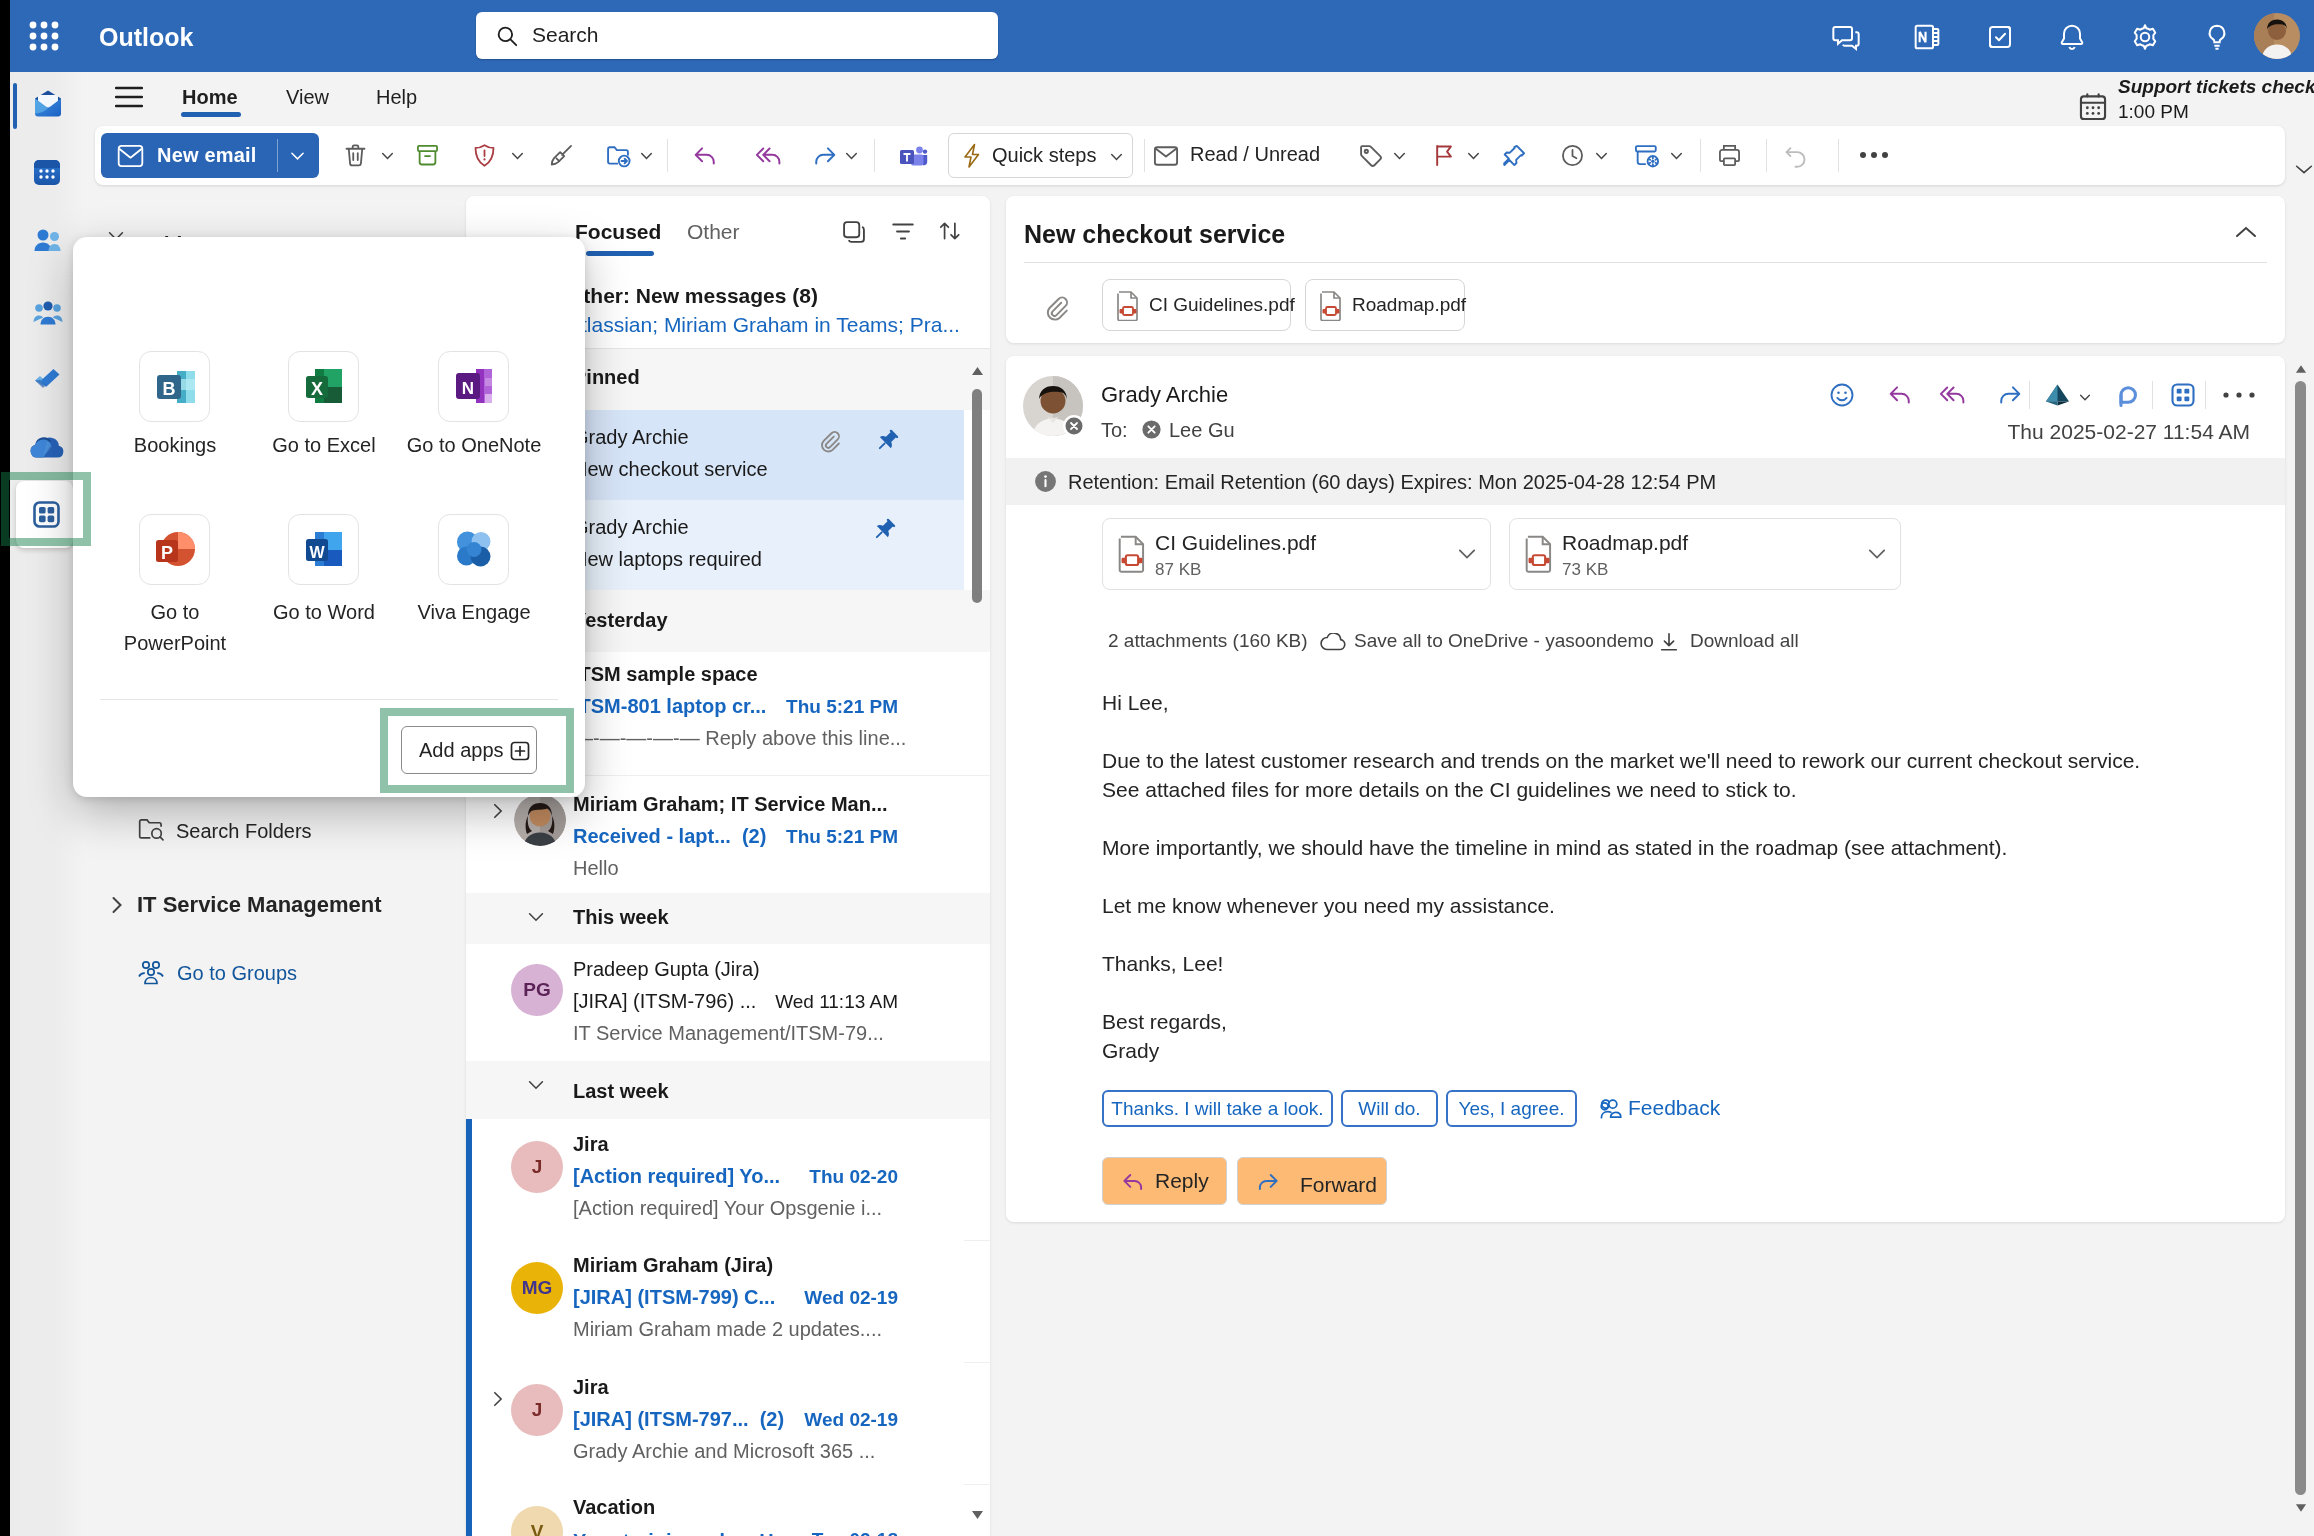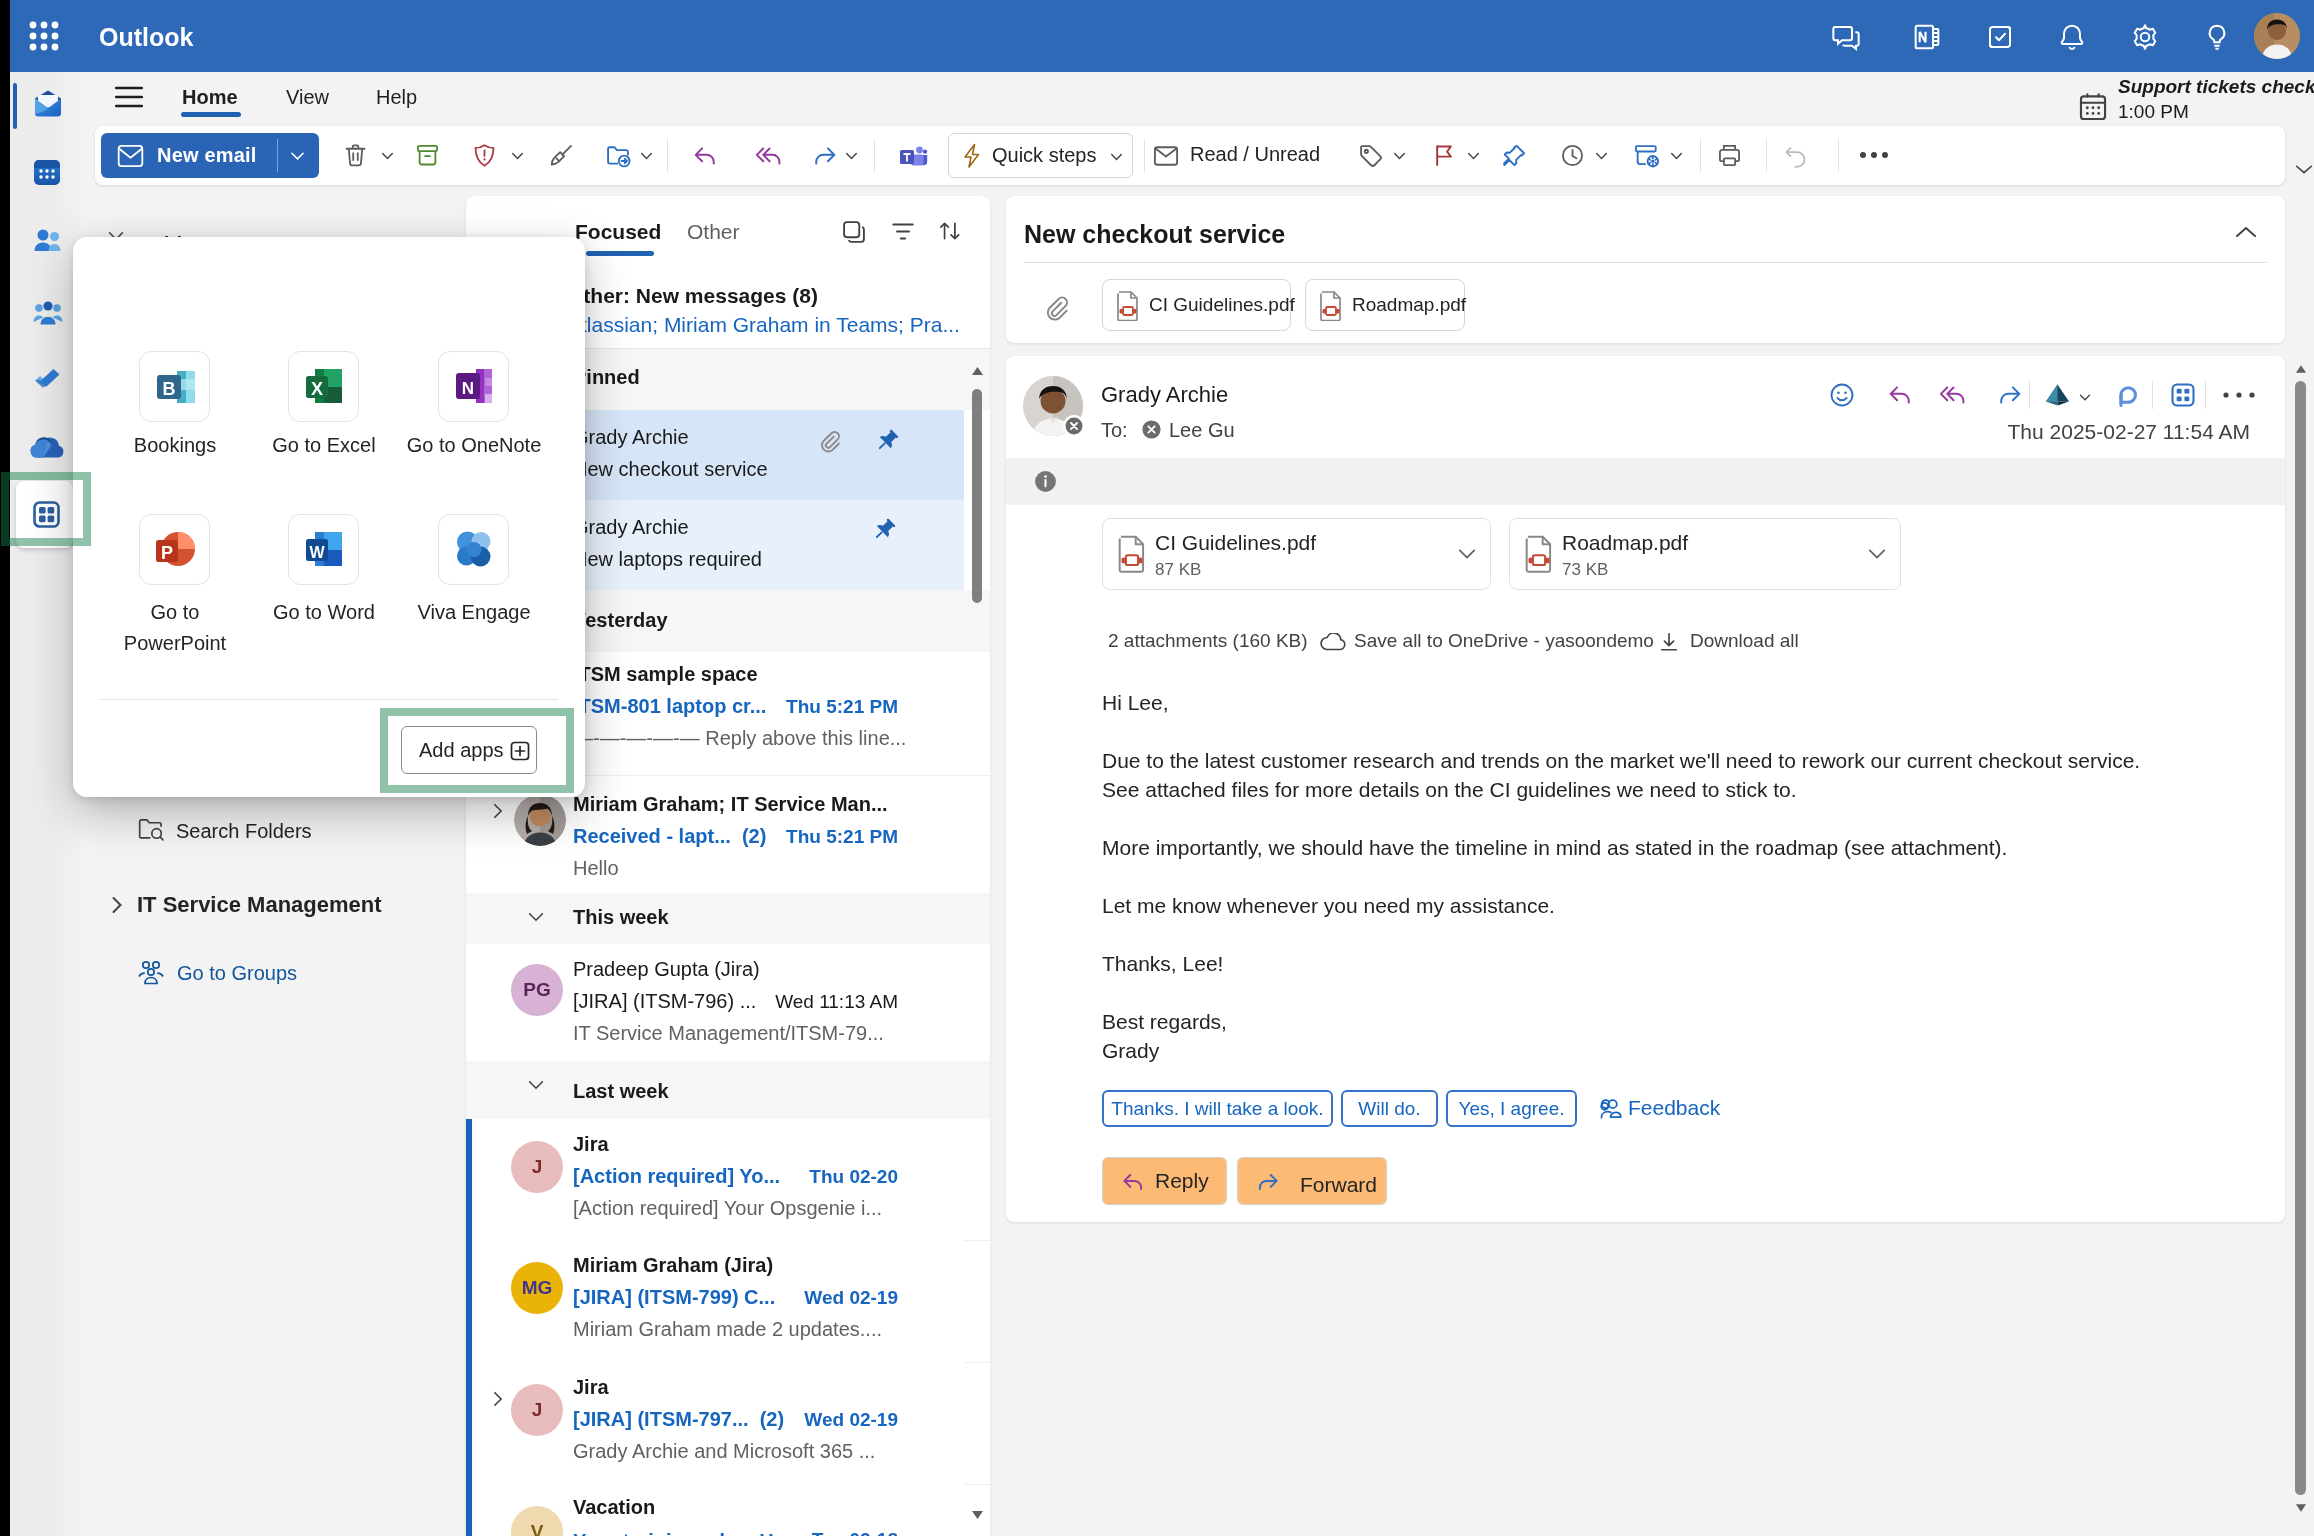--- a/index.html
+++ b/index.html
@@ -88,20 +88,27 @@
         <circle cx="27" cy="5" r="3.4"></circle>
         <circle cx="5" cy="16" r="3.4"></circle>
         <circle cx="16" cy="16" r="3.4"></circle>
         <circle cx="27" cy="16" r="3.4"></circle>
         <circle cx="5" cy="27" r="3.4"></circle>
         <circle cx="16" cy="27" r="3.4"></circle>
         <circle cx="27" cy="27" r="3.4"></circle>
       </g>
     </svg>
   <div style="position:absolute; left:89px; top:23px; color:#fff; font-size:25px; font-weight:bold;">Outlook</div>
+  <div style="position:absolute; left:466px; top:12px; width:522px; height:47px; background:#fff; border-radius:6px; box-shadow:0 1px 2px rgba(0,0,0,0.25);">
+    <svg style="position:absolute; left:18px; top:11px;" width="26" height="26" viewBox="0 0 24 24" fill="none" stroke="#1f1f1f" stroke-width="1.7">
+        <circle cx="10.5" cy="10.5" r="6.2"></circle>
+        <path d="M15.2 15.2 L20.5 20.5" stroke-linecap="round"></path>
+      </svg>
+    <span style="position:absolute; left:56px; top:11px; font-size:21px; color:#1f1f1f;">Search</span>
+  </div>
   <svg class="ic" style="left:1820px;" width="32" height="32" viewBox="0 0 24 24" fill="none" stroke="#fff" stroke-width="1.5">
       <path d="M4 4.5h11a1.5 1.5 0 0 1 1.5 1.5v7a1.5 1.5 0 0 1-1.5 1.5H9l-3 2.6v-2.6H4A1.5 1.5 0 0 1 2.5 13V6A1.5 1.5 0 0 1 4 4.5z"></path>
       <path d="M19 8.5h1a1.5 1.5 0 0 1 1.5 1.5v7a1.5 1.5 0 0 1-1.5 1.5h-.5v2.4l-3-2.4H11a1.5 1.5 0 0 1-1.3-.8"></path>
     </svg>
   <svg class="ic" style="left:1901px;" width="32" height="32" viewBox="0 0 24 24" fill="none" stroke="#fff" stroke-width="1.5">
       <rect x="3.5" y="3.5" width="13" height="17" rx="1.2"></rect>
       <rect x="16.5" y="6" width="4" height="12" rx="0.8"></rect>
       <path d="M16.5 9h4M16.5 12h4M16.5 15h4"></path>
       <path d="M6.5 8v8M6.5 8l4.4 8V8" stroke-width="1.6"></path>
     </svg>
@@ -687,20 +694,21 @@
       </g>
     </svg>
   <div style="position:absolute; right:35px; top:64px; font-size:21px; color:#424242;">Thu 2025-02-27 11:54 AM</div>
 
   <div id="retention">
     <svg style="position:absolute; left:27px; top:11px;" width="25" height="25" viewBox="0 0 24 24">
         <circle cx="12" cy="12" r="10" fill="#767676"></circle>
         <path d="M12 10.5v6" stroke="#fff" stroke-width="2" stroke-linecap="round"></path>
         <circle cx="12" cy="7.3" r="1.3" fill="#fff"></circle>
       </svg>
+    <span class="rt">Retention: Email Retention (60 days) Expires: Mon 2025-04-28 12:54 PM</span>
   </div>
 
   <div class="att" style="left:96px; width:389px;">
     <svg style="position:absolute; left:13px; top:16px;" width="32" height="38" viewBox="0 0 26 30">
         <path d="M4 1h12l6 6v21a1.5 1.5 0 0 1-1.5 1.5h-16A1.5 1.5 0 0 1 3 28V2.5" fill="none" stroke="#8a8886" stroke-width="1.6"></path>
         <path d="M16 1v6h6" fill="none" stroke="#8a8886" stroke-width="1.6"></path>
         <rect x="8" y="16" width="10" height="8" rx="1.5" fill="none" stroke="#c64a33" stroke-width="1.7"></rect>
         <rect x="4.5" y="18" width="4" height="4.5" rx="1" fill="#c64a33"></rect>
         <rect x="17.5" y="18" width="4" height="4.5" rx="1" fill="#c64a33"></rect>
       </svg>

